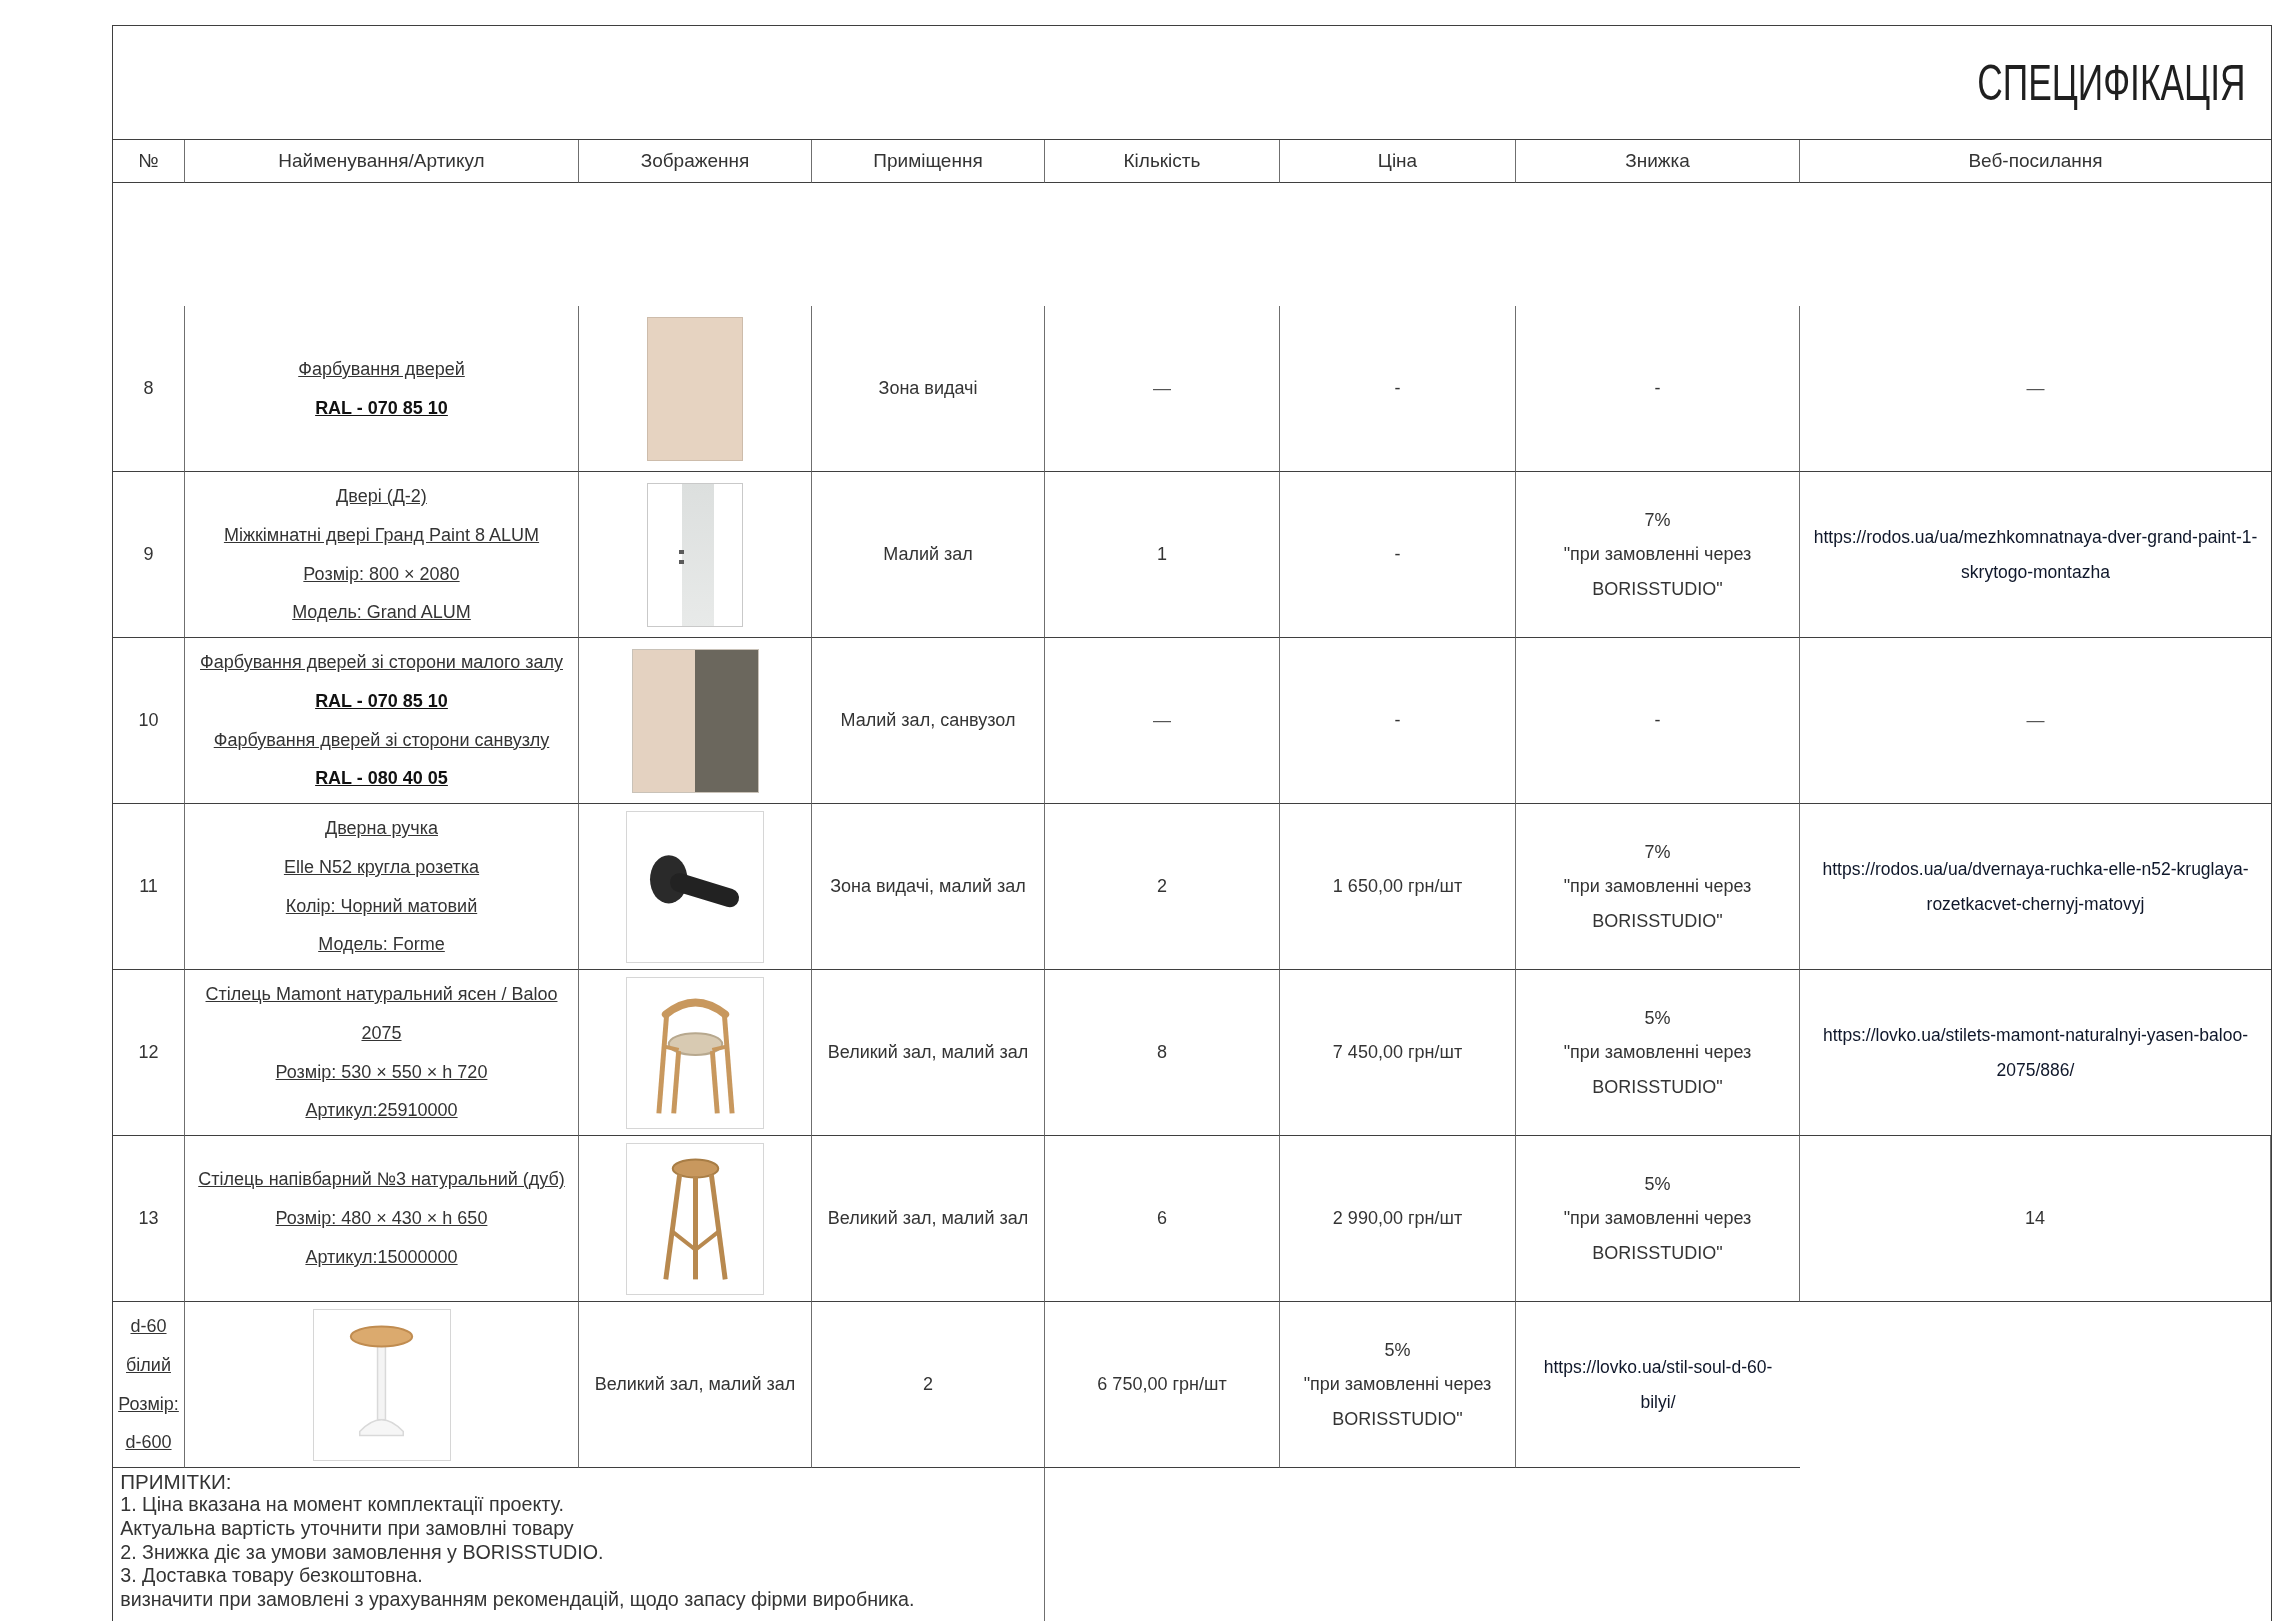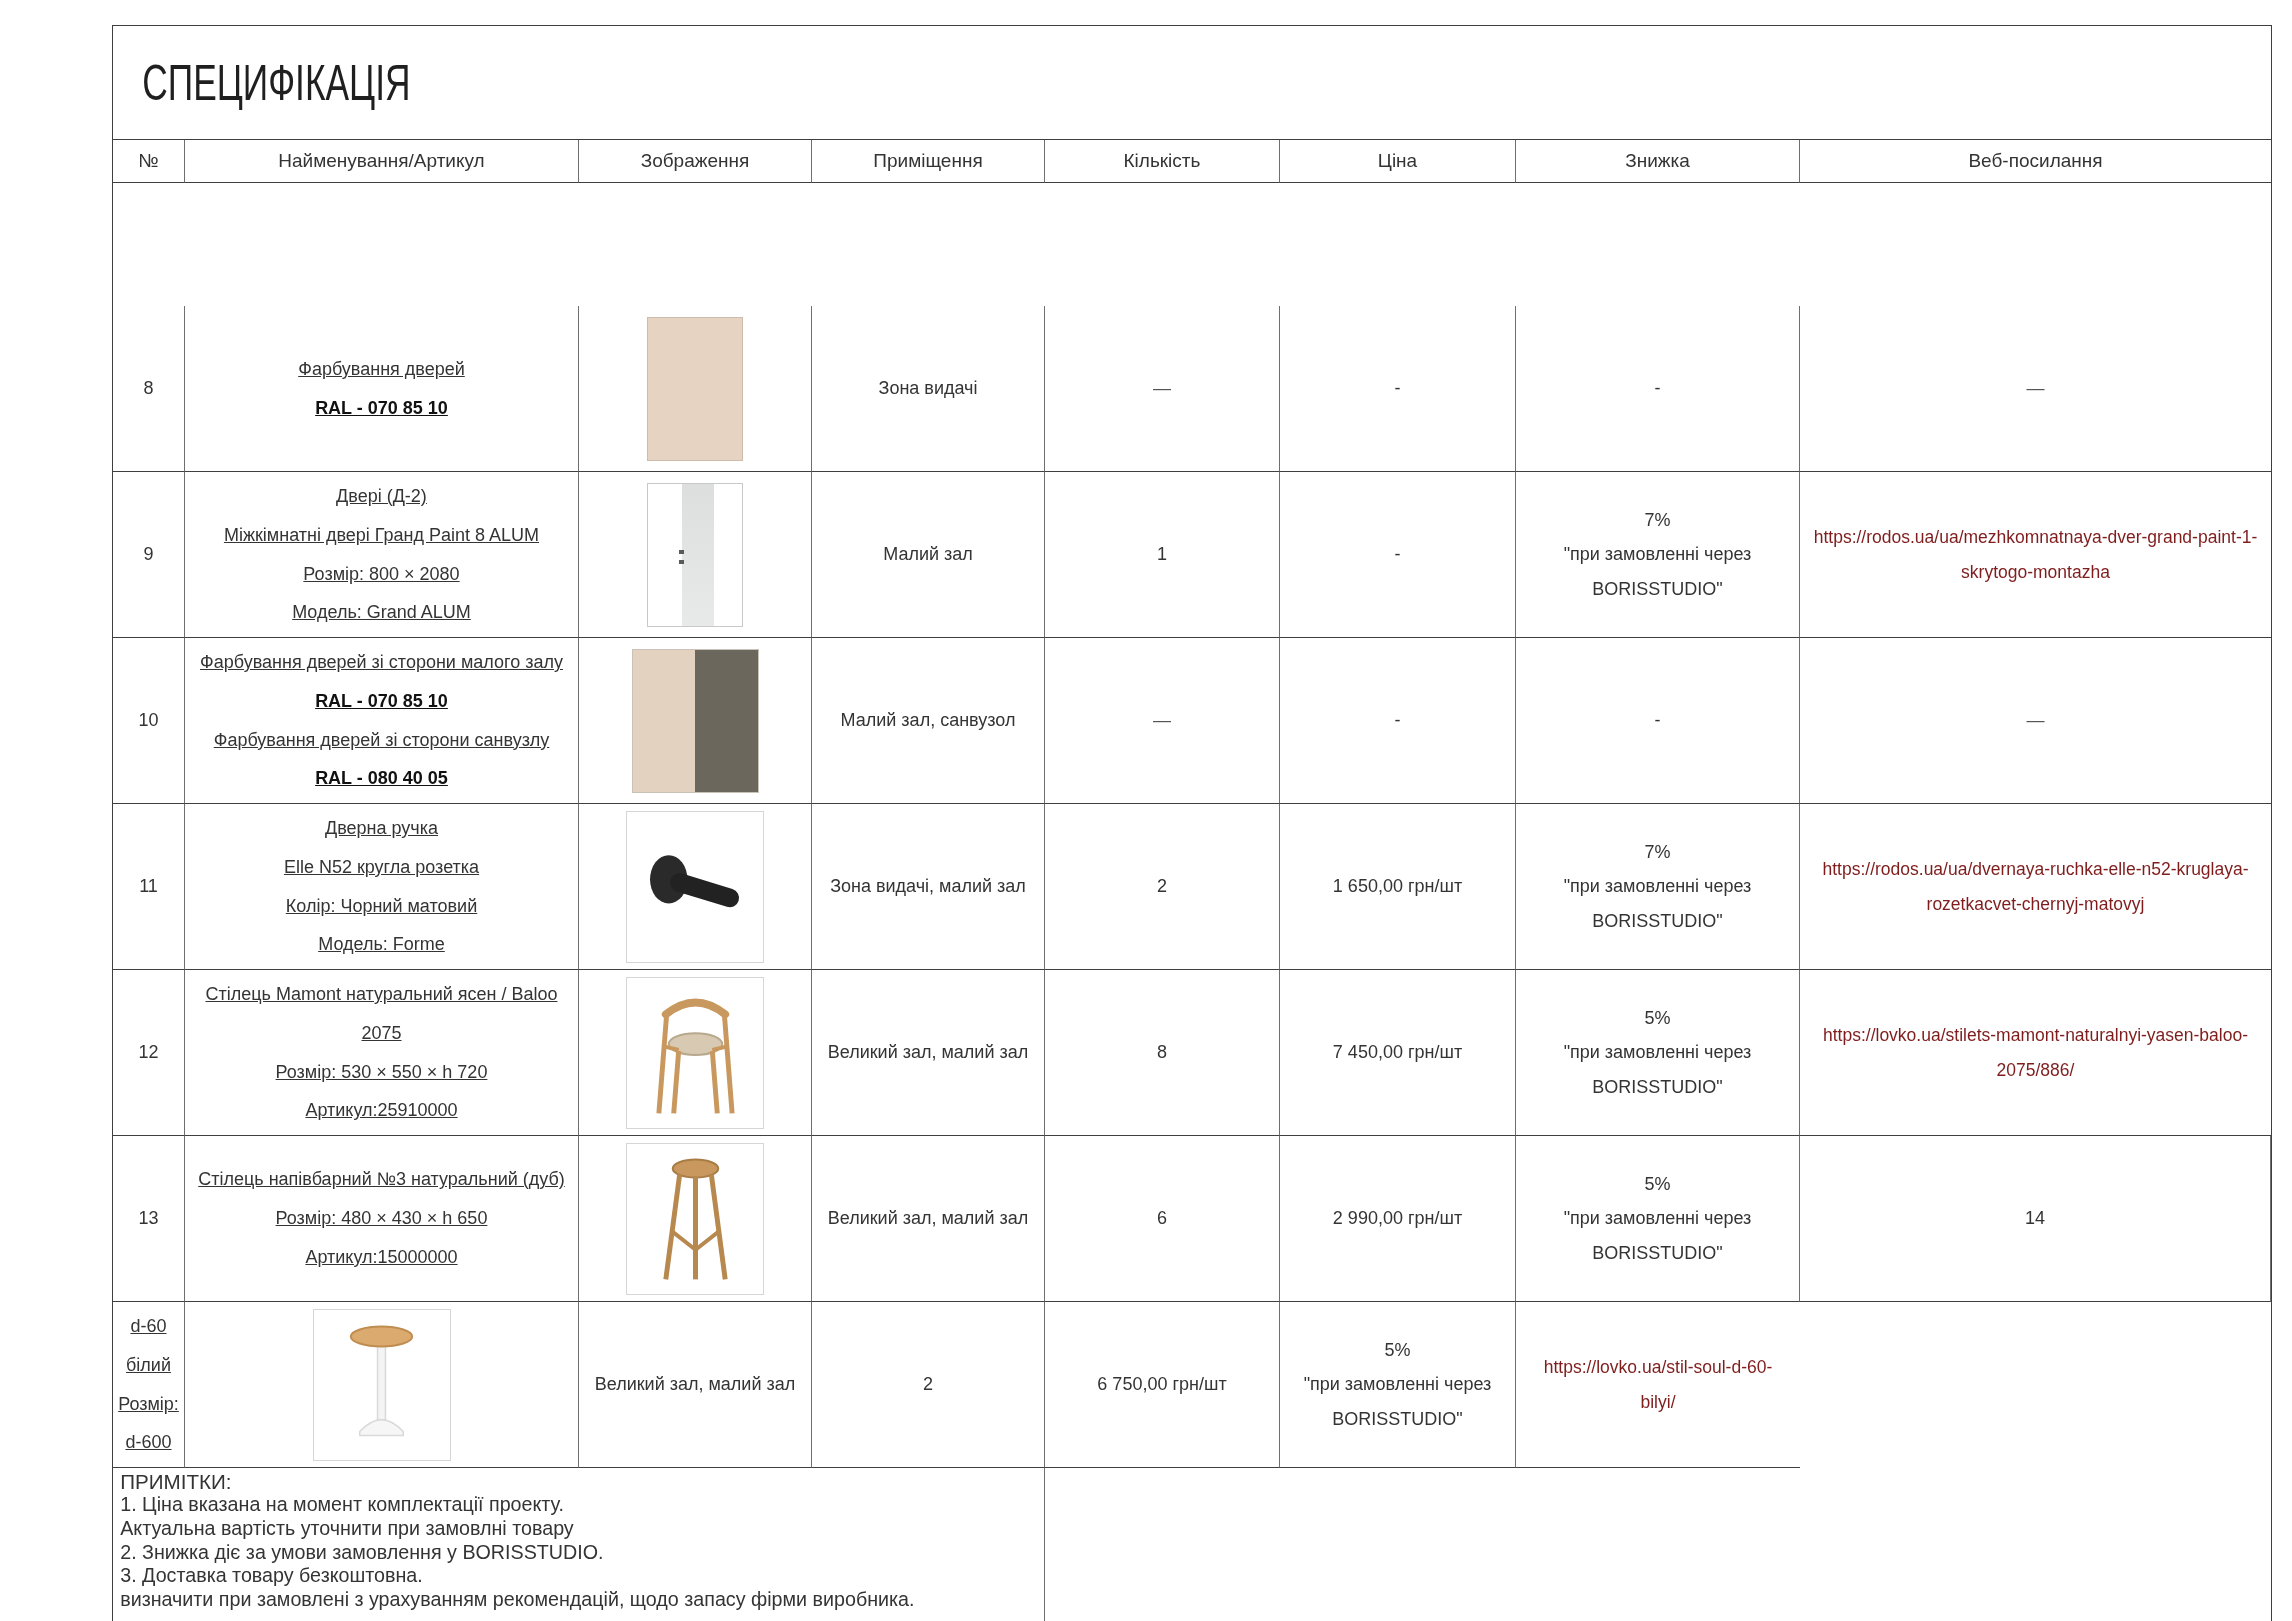--- a/index.html
+++ b/index.html
@@ -1,33 +1,33 @@
 <!DOCTYPE html>
 <html style="font-size:14.3px"><head>
 <meta charset="utf-8">
 <style>
   html,body{margin:0;padding:0;background:#ffffff;}
   body{width:2293px;height:1621px;position:relative;font-family:"Liberation Sans",sans-serif;color:#343434;}
   .sheet{position:absolute;left:112px;top:25px;width:2160px;border:1.8px solid #3f3f3f;background:#fff;box-sizing:border-box;}
 
   
-  .title-block{height:113px;border-bottom:1.8px solid #3f3f3f;display:flex;align-items:center;padding-left:27px;}
+  .title-block{height:113px;border-bottom:1.8px solid #3f3f3f;display:flex;align-items:center;padding-left:27px;justify-content:flex-end;}
   .title-block svg text{fill:#1f1f1f;font-family:"Liberation Sans",sans-serif;}
 
   
   .tbl{display:grid;grid-template-columns:72px 394px 233px 233px 235px 236px 284px 1fr;grid-auto-rows:166px;}
   .c{border-right:0.9px solid #6f6f6f;border-bottom:1.8px solid #3f3f3f;display:flex;flex-direction:column;align-items:center;justify-content:center;text-align:center;box-sizing:border-box;font-size:18px;line-height:1.45;padding:5.4px 12.5px;overflow:hidden;}
   .c.last{border-right:none;}
   .hd{height:43px;font-size:19px;padding:1.8px;justify-content:center;}
   .nl{display:block;line-height:2.15;text-decoration:underline;}
   .b{font-weight:bold;color:#111;}
   .qty,.num{font-size:18px;}
   .dash{color:#555;}
   .dline{line-height:1.9;}
-  .link{font-size:17.5px;line-height:2;overflow-wrap:anywhere;color:#7f1d1d;}
+  .link{font-size:17.5px;line-height:2;overflow-wrap:anywhere;color:#0f172a;}
 
   
   .imgbox{display:flex;align-items:center;justify-content:center;}
   .swatch{width:94px;height:142px;background:#e6d3c1;border:0.9px solid #cdbcab;}
   .swatch2{width:125px;height:142px;display:flex;border:0.9px solid #c9c2b8;}
   .swatch2 .half1{width:50%;background:#e4d2c1;}
   .swatch2 .half2{width:50%;background:#6b675d;}
   .door{width:94px;height:142px;background:#fff;border:0.9px solid #c9c9c9;position:relative;}
   .door .panel{position:absolute;left:36%;top:0;width:34%;height:100%;background:linear-gradient(#dcdfde,#e8eae9);}
   .door .knob1,.door .knob2{position:absolute;left:33%;width:5.4px;height:3.6px;background:#5a5a5a;}

